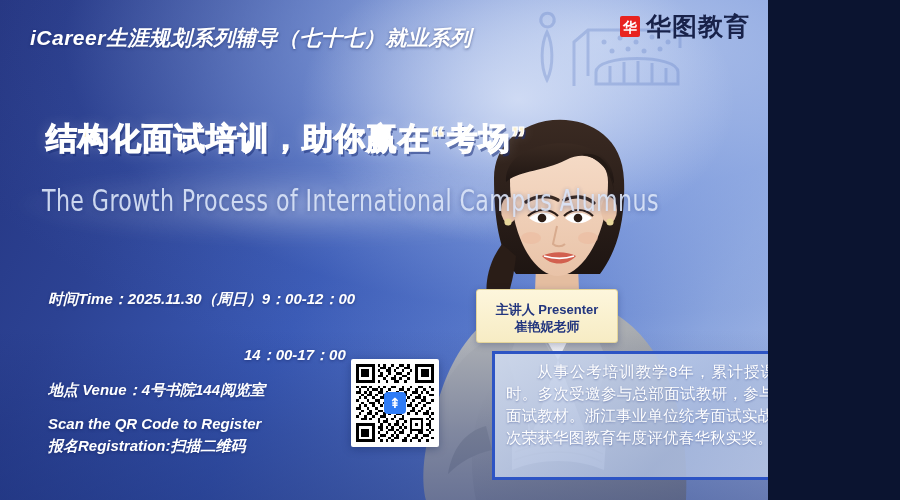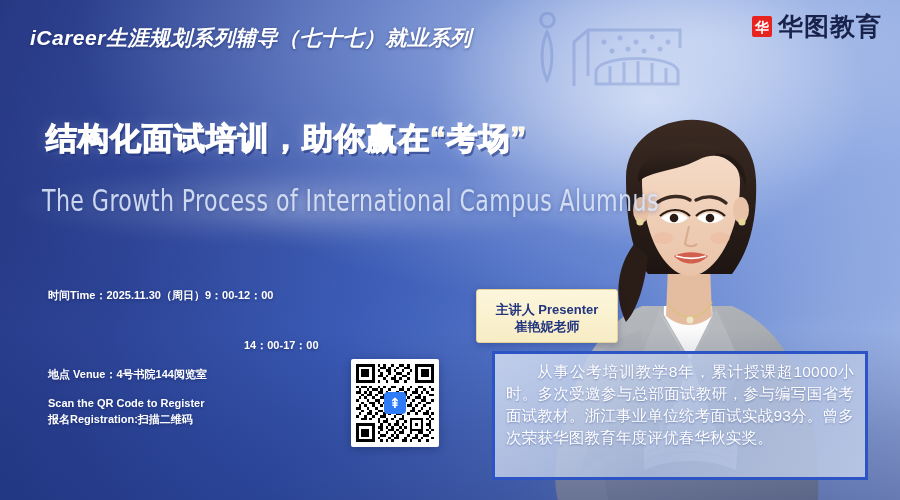--- a/index.html
+++ b/index.html
@@ -1,19 +1,19 @@
 <!DOCTYPE html>
 <html><head>
 <meta charset="utf-8">
 <style>
   html,body{margin:0;padding:0;background:#0b1430;}
   *{box-sizing:border-box;}
   .poster{
     position:relative;
-    width:900px;height:500px;
+    width:768px;height:500px;
     overflow:hidden;
     font-family:"Liberation Sans","DejaVu Sans",sans-serif;
     background:
       radial-gradient(120% 95% at 78% 8%, rgba(186,203,238,0.95) 0%, rgba(150,175,230,0.55) 32%, rgba(90,120,200,0.10) 58%, rgba(40,66,150,0) 75%),
       linear-gradient(118deg, #24347f 0%, #2c4293 22%, #3a5ab5 45%, #5b7ccd 66%, #8fa9e0 85%, #aabee9 100%);
   }
   
   .glow-sweep{
     position:absolute;left:-40px;top:150px;width:700px;height:110px;
     background:radial-gradient(60% 50% at 50% 50%, rgba(255,255,255,0.30) 0%, rgba(255,255,255,0.10) 40%, rgba(255,255,255,0) 72%);
@@ -66,22 +66,22 @@
     font-size:30px;color:#d9e3f7;white-space:nowrap;
     font-family:"DejaVu Sans Condensed","Liberation Sans Narrow","Liberation Sans",sans-serif;
     font-stretch:condensed;
     transform:scaleX(.82);transform-origin:left center;
     letter-spacing:.5px;opacity:.92;
     text-shadow:0 1px 6px rgba(30,50,120,.45);
   }
 
   
   .info{position:absolute;left:48px;top:288px;color:#ffffff;}
-  .info-row{font-size:11px;line-height:1.45;white-space:nowrap;font-weight:600;
-            text-shadow:0 1px 3px rgba(16,30,90,.5);}
+  .info-row{font-size:15px;line-height:1.45;white-space:nowrap;font-weight:600;
+            text-shadow:0 1px 3px rgba(16,30,90,.5);font-style:italic;}
   .info-row.indent{padding-left:196px;margin-top:34px;}
   .info-block{margin-bottom:13px;}
 
   
   .qr-wrap{
     position:absolute;left:351px;top:359px;width:88px;height:88px;
     background:#ffffff;padding:5px;border-radius:2px;
     box-shadow:0 2px 8px rgba(10,25,80,.35);
   }
   .qr-canvas{position:relative;width:100%;height:100%;}

